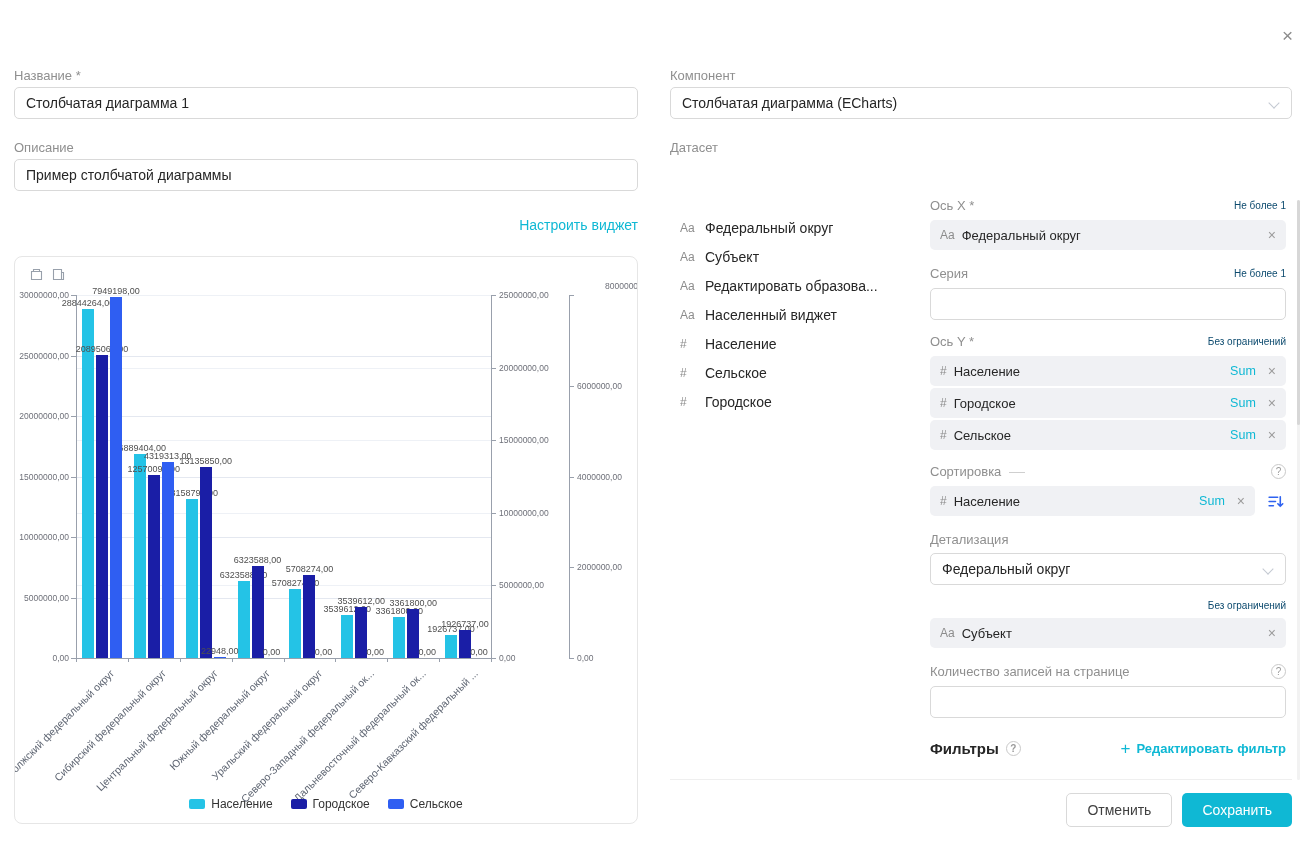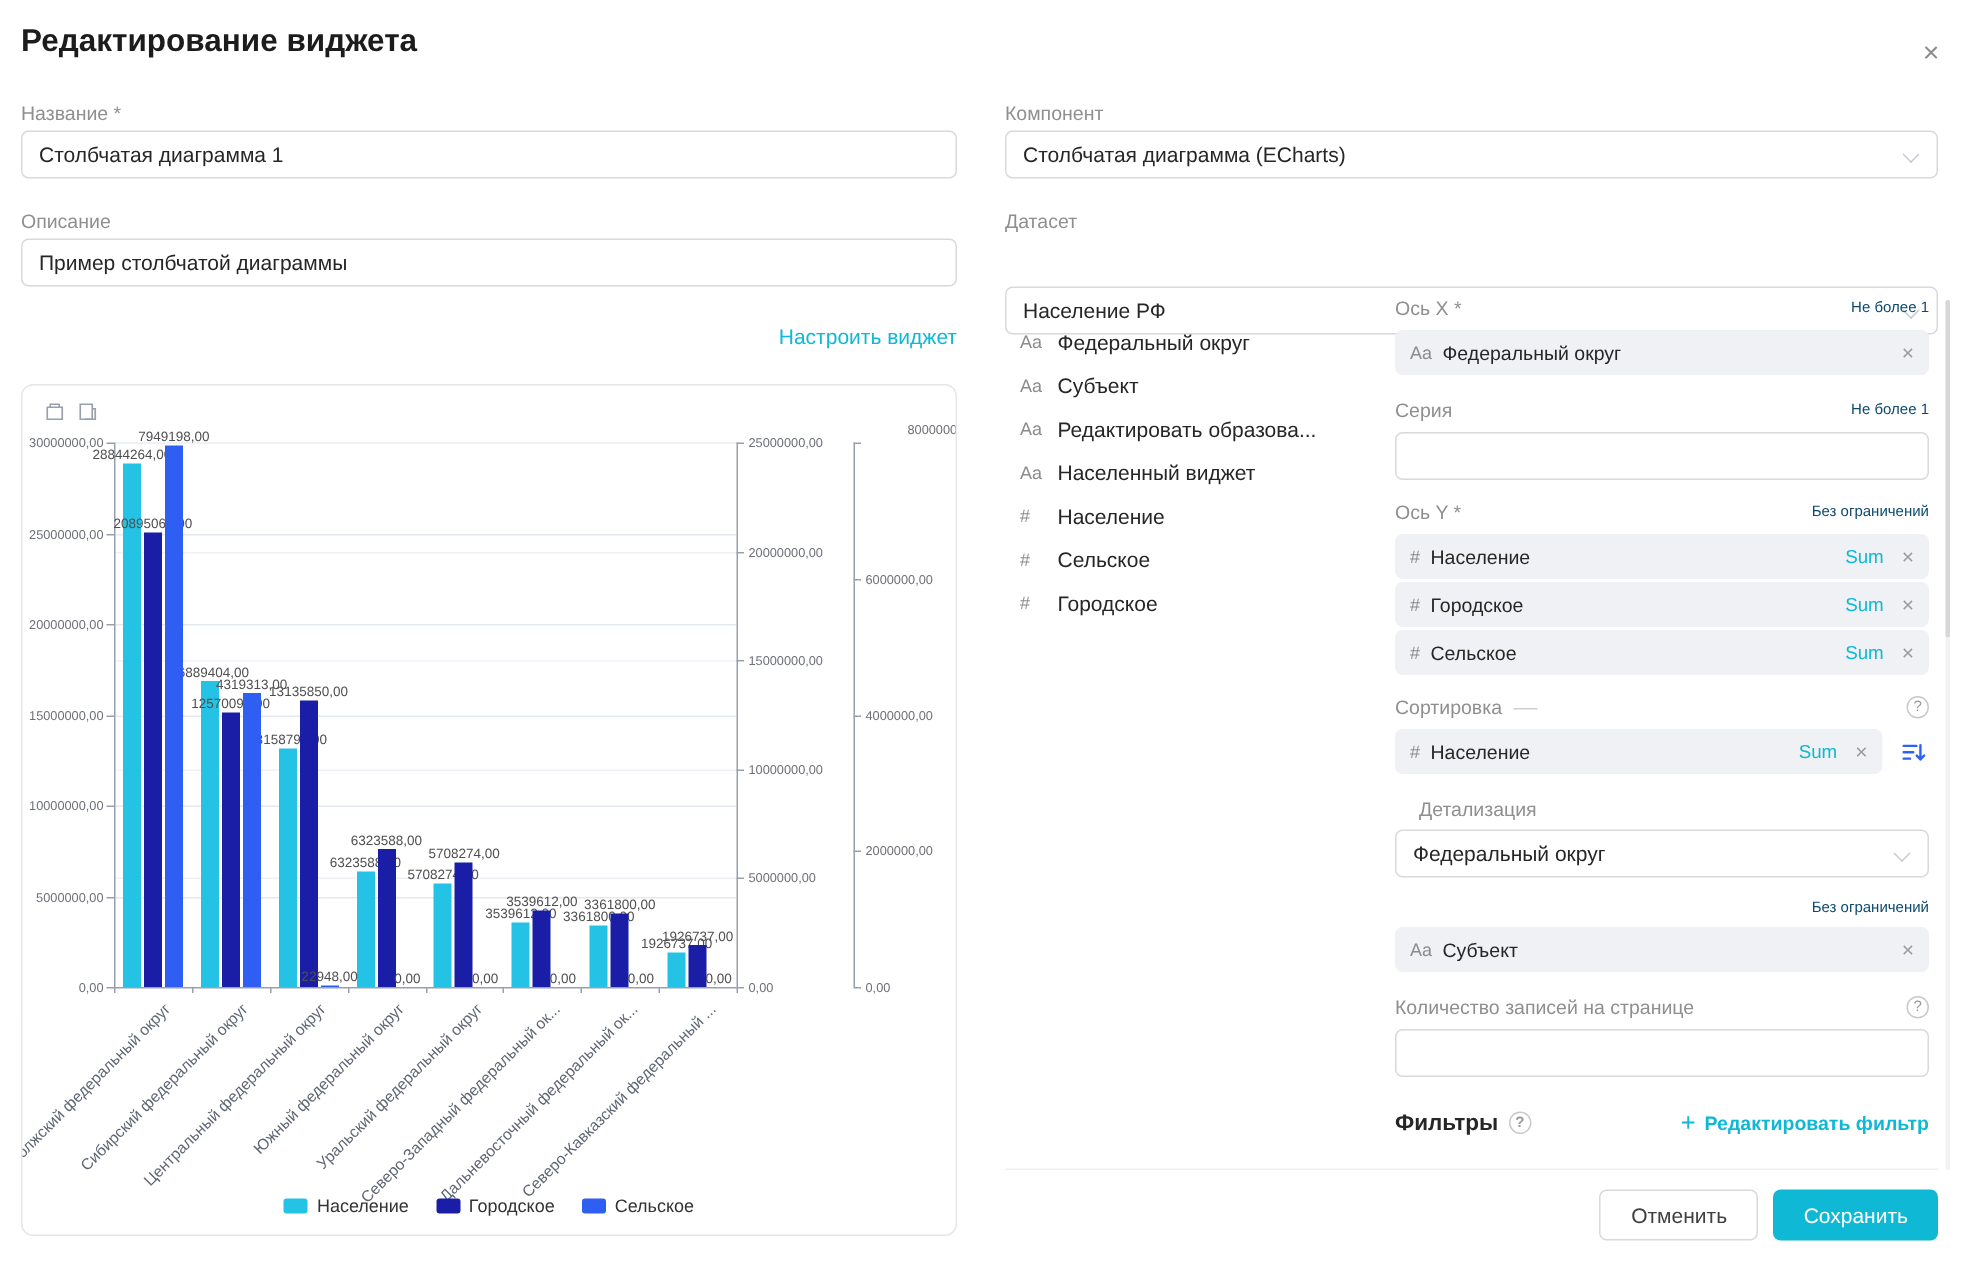--- a/index.html
+++ b/index.html
@@ -67,21 +67,20 @@
   .btn-cancel{background:#fff;border:1px solid #d9d9d9;color:#404040;}
   .btn-save{background:var(--accent,#0fb8d4);border:none;color:#fff;font-weight:500;}
   .sb-track{position:absolute;left:1297px;top:200px;width:3px;height:580px;background:#f2f2f2;border-radius:2px;}
   .sb-thumb{position:absolute;left:1297px;top:200px;width:3px;height:225px;background:#d7d7d7;border-radius:2px;}
 </style>
 </head>
 <body>
 
 <div class="page">
 
-  <h1 class="title">Редактирование виджета</h1>
   <span class="close">×</span>
 
   <span class="lbl abs" style="left:14px;top:68px;">Название *</span>
   <input class="input abs" style="left: 14px; top: 87px; width: 624px;" value="Столбчатая диаграмма 1">
 
   <span class="lbl abs" style="left:14px;top:140px;">Описание</span>
   <input class="input abs" style="left: 14px; top: 159px; width: 624px;" value="Пример столбчатой диаграммы">
 
   <div class="abs" style="left:14px;top:216px;width:624px;text-align:right;">
     <span class="link">Настроить виджет</span>
@@ -232,24 +231,20 @@
       </div>
   </div>
 
   <span class="lbl abs" style="left:670px;top:68px;">Компонент</span>
   <div class="select abs" style="left:670px;top:87px;width:622px;">
     <span>Столбчатая диаграмма (ECharts)</span>
     <span class="chev"></span>
   </div>
 
   <span class="lbl abs" style="left:670px;top:140px;">Датасет</span>
-  <div class="select abs" style="left:670px;top:159px;width:622px;">
-    <span>Население РФ</span>
-    <span class="chev"></span>
-  </div>
 
   <div class="fields abs" id="fields-list" style="left:680px;top:213px;width:245px;">
       <div class="fld">
         <span class="fld-type">Aa</span>
         <span class="fld-name">Федеральный округ</span>
       </div>
       <div class="fld">
         <span class="fld-type">Aa</span>
         <span class="fld-name">Субъект</span>
       </div>
@@ -339,21 +334,21 @@
           </div>
         </div>
       <span class="sorticon">
         <svg width="17" height="17" viewBox="0 0 16 16">
           <path d="M2 4h8M2 8h6M2 12h4" stroke="#2e62f0" stroke-width="1.5" stroke-linecap="round" fill="none"></path>
           <path d="M12.5 3.5v9M12.5 12.5l-2.3-2.4M12.5 12.5l2.3-2.4" stroke="#2e62f0" stroke-width="1.5" stroke-linecap="round" fill="none"></path>
         </svg>
       </span>
     </div>
 
-    <span class="lbl mb6" style="display:block;margin-left:16px;">Детализация</span>
+    <span class="lbl mb6" style="display:block;">Детализация</span>
     <div class="select mb10" style="width:100%;">
       <span>Федеральный округ</span>
       <span class="chev"></span>
     </div>
     <div class="limitline">
       <span class="limit">Без ограничений</span>
     </div>
     <div class="chips mb16" id="detail-chips">
         <div class="chip">
           <span class="chip-type">Aa</span>

